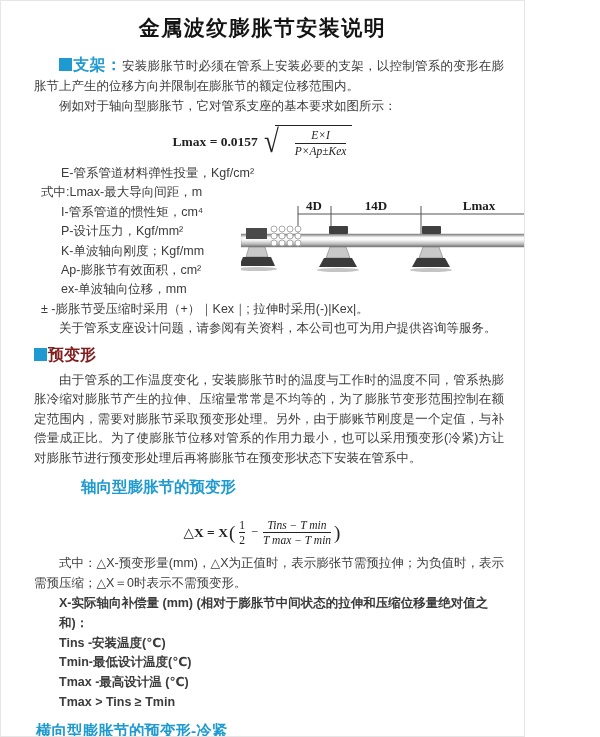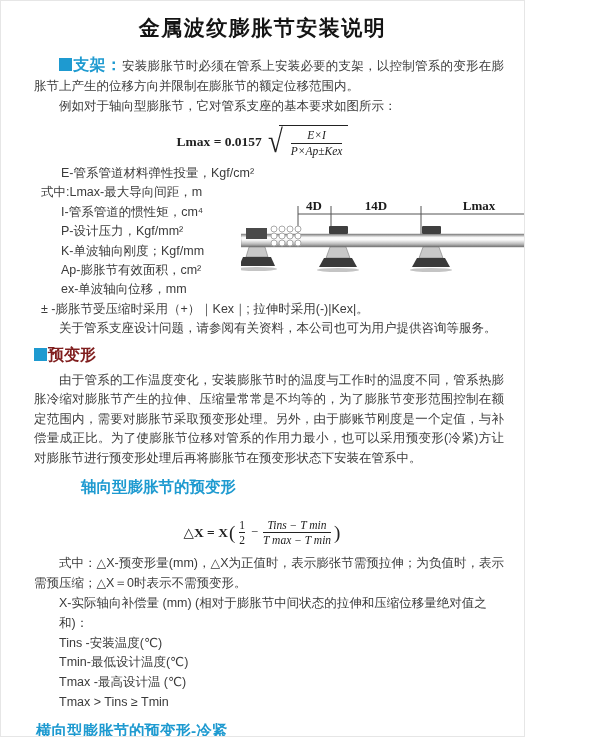--- a/index.html
+++ b/index.html
@@ -24,39 +24,39 @@
   .formula-row {
     display:flex; justify-content:center; align-items:center;
     margin:9px 0 5px 0; color:#222;
     font-family:"Liberation Serif","DejaVu Serif",serif;
   }
   .f-bold { font-weight:bold; font-size:13.5px; }
   .sqrt-sign {
     display:inline-block; font-size:27px; line-height:1; font-weight:400;
     transform:scaleY(1.2); margin:0 -4px 0 6px; color:#222;
   }
-  .radicand { display:inline-block; border-top:1.5px solid #222; padding:2px 6px 0 12px; }
+  .radicand { display:inline-block; border-top:1.5px solid #222; padding:2px 6px 0 20px; }
   .frac {
     display:inline-flex; flex-direction:column; text-align:center;
     font-size:11.5px; line-height:1.3; vertical-align:middle;
   }
   .frac .den { border-top:1px solid #222; }
   .ital { font-style:italic; }
   .big-paren { font-size:19px; font-weight:400; margin:0 1px; }
   .def-region { position:relative; padding-left:40px; line-height:19.4px; margin-top:5px; }
   .def-line { white-space:nowrap; }
   .ind20 { padding-left:20px; }
   .ind18 { padding-left:18px; }
   .diagram { position:absolute; left:240px; top:190px; width:357px; height:88px; }
   .sub-heading { color:#1e9ad0; font-weight:bold; font-size:15.5px; }
   .sub-heading.axial { padding-left:80px; margin:8px 0 4px 0; }
   .sub-heading.lateral { padding-left:35px; margin:8px 0 6px 0; }
   .notes { padding:0 20px 0 33px; line-height:19.8px; }
   .note-par { text-align:justify; text-indent:25px; }
-  .note-line { padding-left:25px; }
+  .note-line { padding-left:25px;font-weight:bold; }
   svg text { font-family:"Liberation Serif","DejaVu Serif",serif; font-weight:bold; fill:#1c1c1c; }
 </style>
 </head>
 <body>
 
 <div class="page">
 
   <div class="title">金属波纹膨胀节安装说明</div>
 
   <p class="body-ind"><span class="sq"></span><span class="sec-label">支架：</span><span>安装膨胀节时必须在管系上安装必要的支架，以控制管系的变形在膨胀节上产生的位移方向并限制在膨胀节的额定位移范围内。</span></p>

